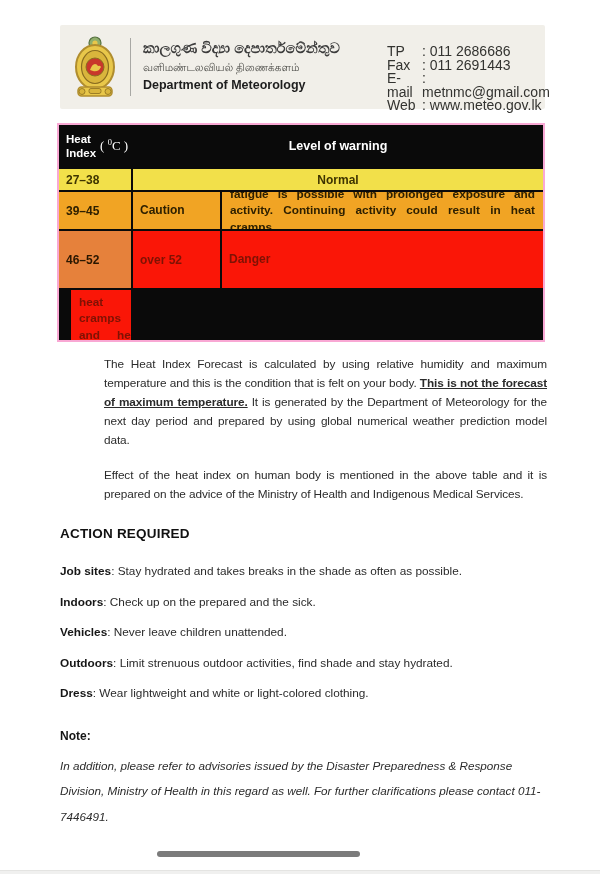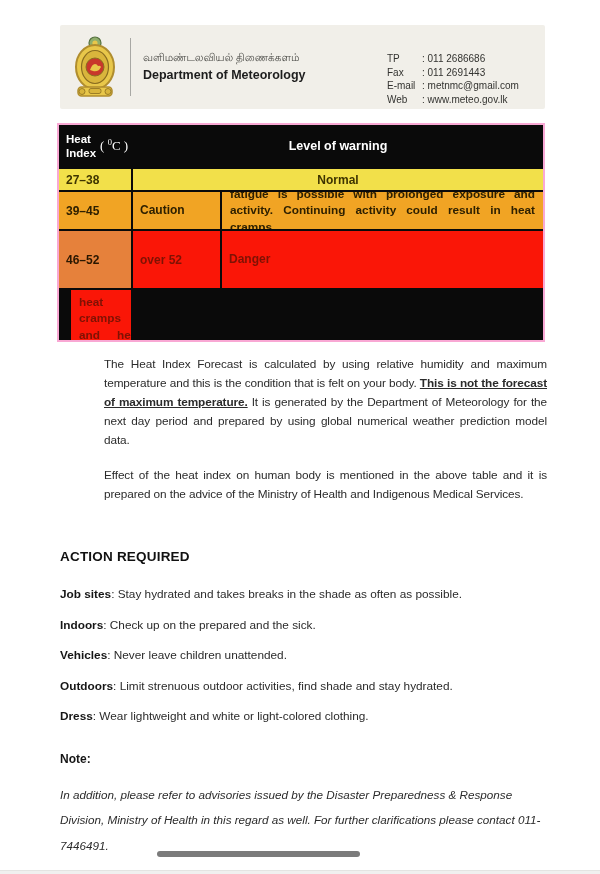--- a/index.html
+++ b/index.html
@@ -59,21 +59,21 @@
   .title-english {
     font-size: 12.5px;
     font-weight: bold;
     color: #1d1d1d;
     line-height: 1.5;
     white-space: nowrap;
   }
   .contact-list {
     flex: none;
     width: 158px;
-    font-size: 10px;
+    font-size: 14px;
     color: #333330;
     margin-top: 24px;
   }
   .contact-row {
     display: flex;
     line-height: 13.5px;
   }
   .contact-label { width: 35px; flex: none; }
   .contact-value { flex: 1; }
 
@@ -153,40 +153,40 @@
     line-height: 1.6;
     letter-spacing: -0.1px;
     margin-left: 44px;
   }
   .para + .para { margin-top: 17px; }
   .emphasis {
     font-weight: bold;
     text-decoration: underline;
   }
   .action-title {
-    margin-top: 45px;
+    margin-top: 22px;
     font-size: 13.5px;
     font-weight: bold;
     color: #111111;
     letter-spacing: 0.2px;
   }
   .action-items { margin-top: 22px; }
   .action-item {
     margin-bottom: 14px;
     line-height: 1.4;
   }
   .action-item b { color: #161616; }
   .note-label {
     margin-top: 27px;
     font-size: 12px;
     font-weight: bold;
     color: #161616;
   }
   .note-text {
-    margin-top: 16px;
+    margin-top: 10px;
     font-style: italic;
     font-size: 11.7px;
     line-height: 2.2;
     color: #2b2b2b;
   }
 
   
   .home-indicator {
     position: absolute;
     left: 157px; top: 851px;
@@ -217,20 +217,21 @@
         <circle cx="24" cy="32" r="9" fill="#c8372b" stroke="#8a6d20" stroke-width="1"></circle>
         <path d="M19 35 q2 -6 5 -6 q2 0 3 2 q2 -1 3 1 l-2 3 q-3 2 -6 1 z" fill="#e8c74a"></path>
         <rect x="7" y="52" width="34" height="9" rx="3.5" fill="#e8c74a" stroke="#b08d2e" stroke-width="1.5"></rect>
         <circle cx="11" cy="56.5" r="3" fill="#d9b53c" stroke="#8a6d20" stroke-width="0.8"></circle>
         <circle cx="37" cy="56.5" r="3" fill="#d9b53c" stroke="#8a6d20" stroke-width="0.8"></circle>
         <rect x="18" y="53.5" width="12" height="5" rx="2" fill="#d9b53c" stroke="#8a6d20" stroke-width="0.8"></rect>
       </svg>
     </div>
     <div class="header-divider"></div>
     <div class="dept-titles">
+      <div class="title-sinhala">කාලගුණ විද්‍යා දෙපාර්තමේන්තුව</div>
       <div class="title-tamil">வளிமண்டலவியல் திணைக்களம்</div>
       <div class="title-english">Department of Meteorology</div>
     </div>
     <div class="contact-list">
       <div class="contact-row">
         <span class="contact-label">TP</span>
         <span class="contact-value">: 011 2686686</span>
       </div>
       <div class="contact-row">
         <span class="contact-label">Fax</span>

